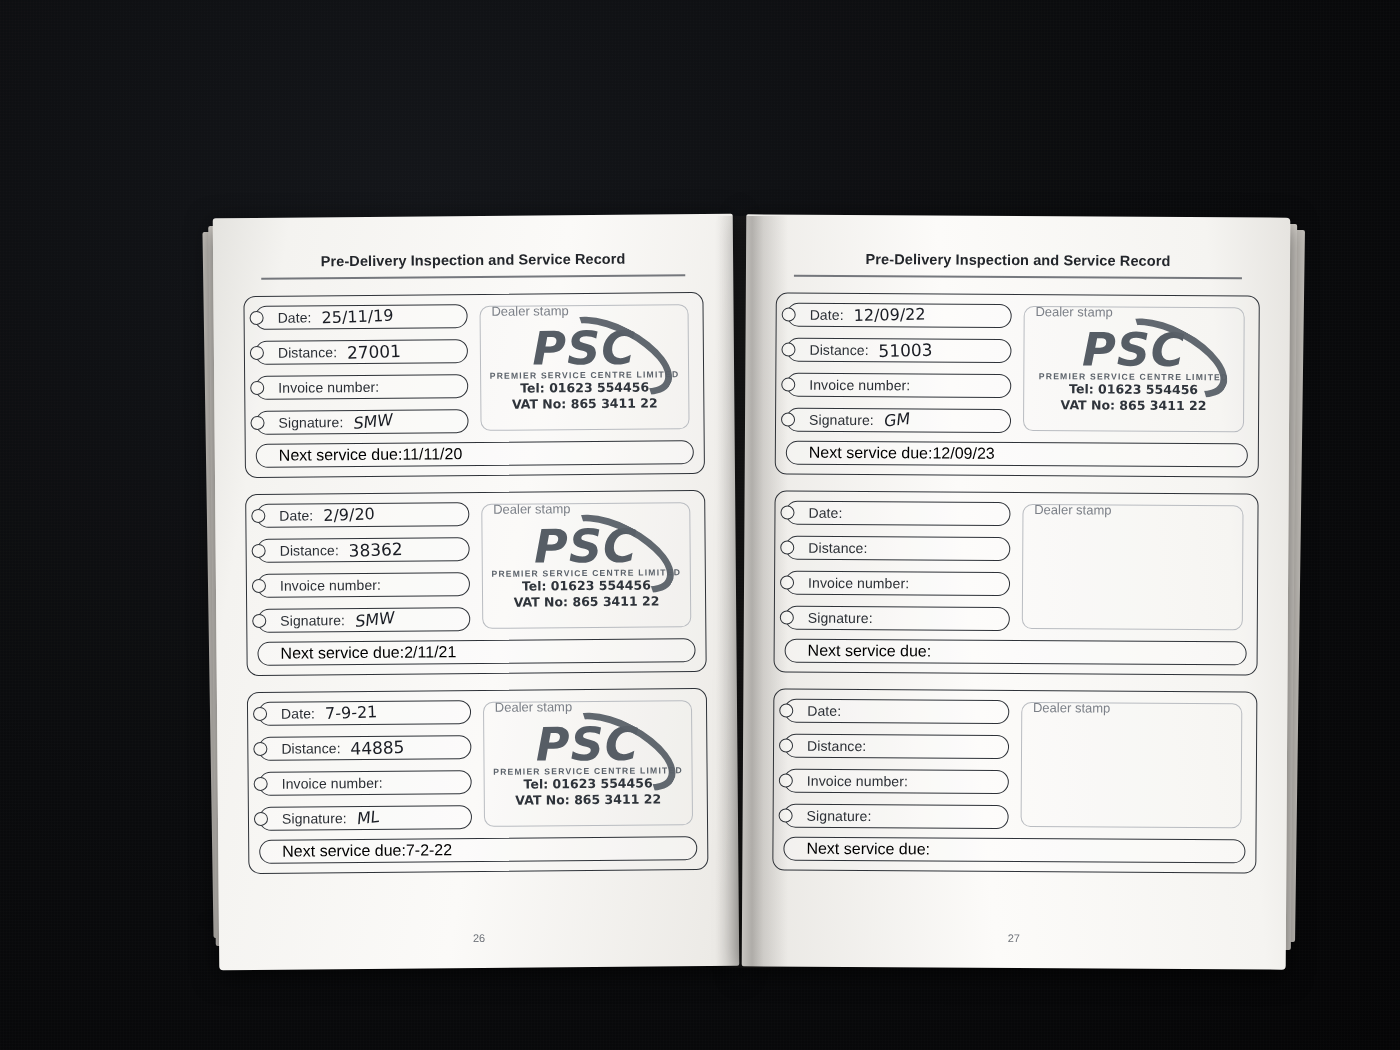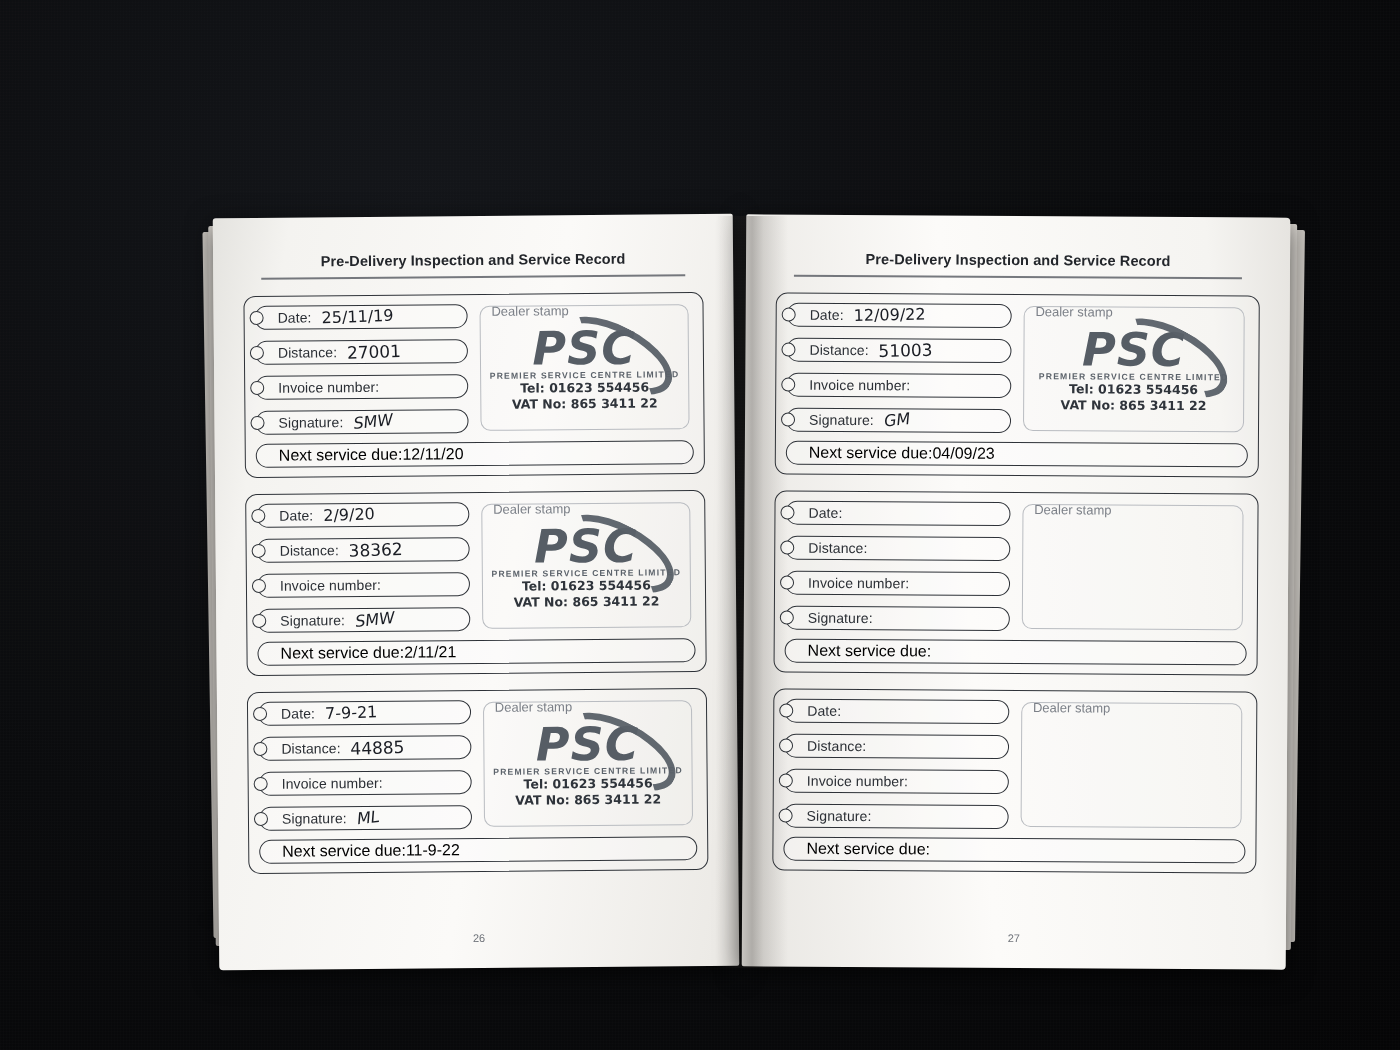--- a/index.html
+++ b/index.html
@@ -349,21 +349,21 @@
                 <div class="sub">PREMIER SERVICE CENTRE LIMITED</div>
                 <div class="tel">Tel: 01623 554456</div>
                 <div class="vat">VAT No: 865 3411 22</div>
               </div>
             </div>
           </div>
           <div class="record-bottom">
             <div class="nextservice" style="margin-top:0;">
               <span class="bullet"></span>
               <span class="label">Next service due:</span>
-              <span class="written">12/11/20</span>
+              <span class="written">11/11/20</span>
             </div>
           </div>
         </div>
 
         <div class="record">
           <div class="record-top">
             <div class="fields4">
               <div class="field">
                 <span class="bullet"></span>
                 <span class="label">Date:</span>
@@ -443,21 +443,21 @@
                 <div class="sub">PREMIER SERVICE CENTRE LIMITED</div>
                 <div class="tel">Tel: 01623 554456</div>
                 <div class="vat">VAT No: 865 3411 22</div>
               </div>
             </div>
           </div>
           <div class="record-bottom">
             <div class="nextservice" style="margin-top:0;">
               <span class="bullet"></span>
               <span class="label">Next service due:</span>
-              <span class="written">11-9-22</span>
+              <span class="written">7-2-22</span>
             </div>
           </div>
         </div>
 
       </div>
       <div class="page-number">26</div>
     </div>
   </div>
 
   <div class="page right">
@@ -502,21 +502,21 @@
                 <div class="sub">PREMIER SERVICE CENTRE LIMITED</div>
                 <div class="tel">Tel: 01623 554456</div>
                 <div class="vat">VAT No: 865 3411 22</div>
               </div>
             </div>
           </div>
           <div class="record-bottom">
             <div class="nextservice" style="margin-top:0;">
               <span class="bullet"></span>
               <span class="label">Next service due:</span>
-              <span class="written">04/09/23</span>
+              <span class="written">12/09/23</span>
             </div>
           </div>
         </div>
 
         <div class="record">
           <div class="record-top">
             <div class="fields4">
               <div class="field">
                 <span class="bullet"></span>
                 <span class="label">Date:</span>

